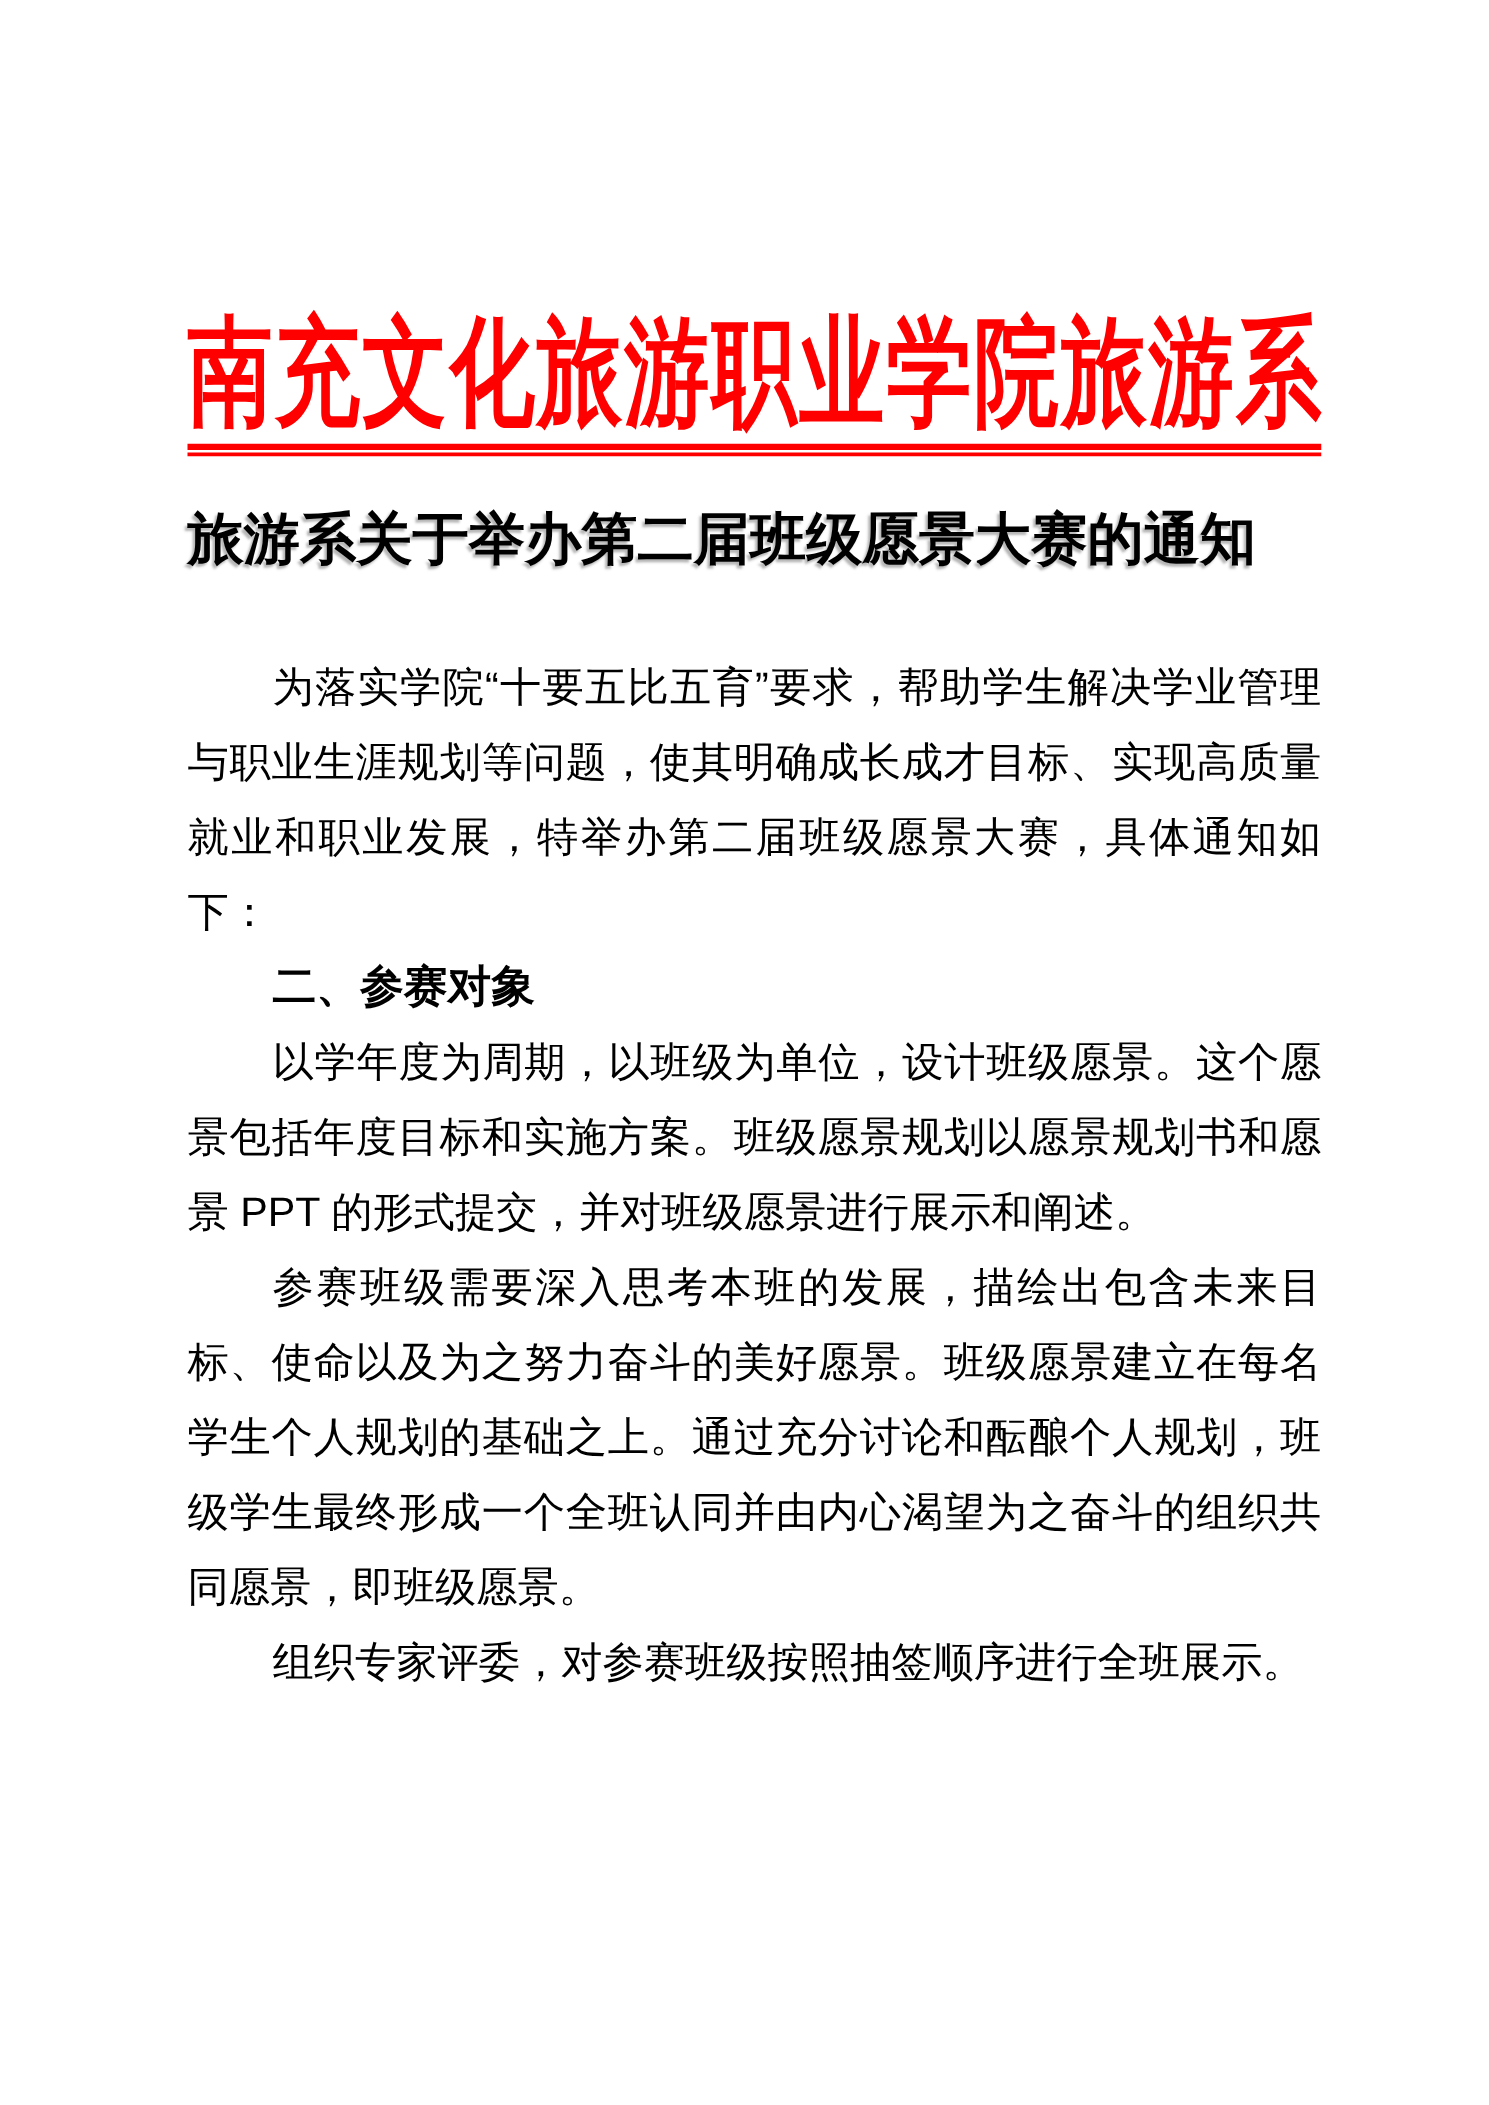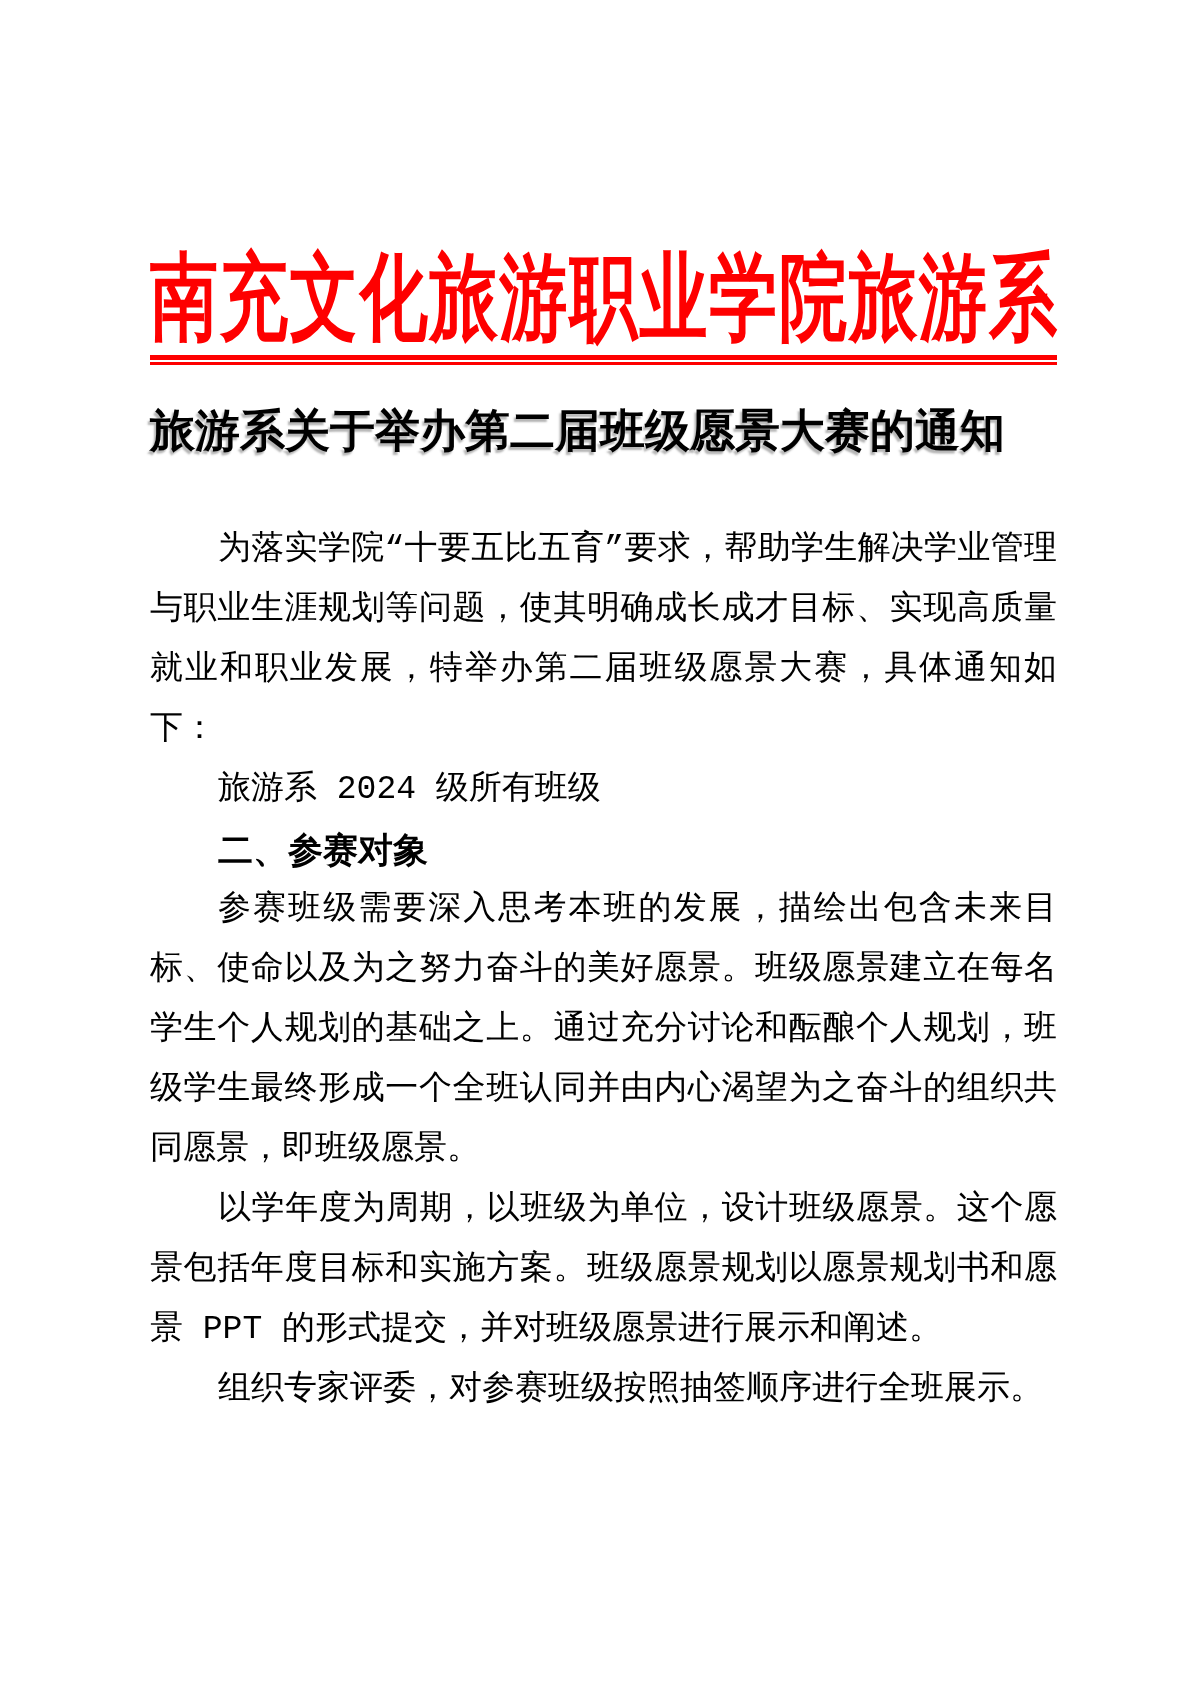--- a/index.html
+++ b/index.html
@@ -60,21 +60,21 @@
   
   .doc-body {
     margin-top: 62px;
     font-size: 33px;
     line-height: 60px;
     text-align: justify;
   }
   .para {
     margin: 0;
     text-indent: 68px;
-    font-family: Liberation Mono, monospace;
+    font-family: Liberation Sans, sans-serif;
   }
   .heading {
     margin: 0;
     text-indent: 68px;
     font-size: 35px;
     font-weight: bold;
     font-family: "Liberation Sans", sans-serif;
   }
 </style>
 </head>
@@ -86,21 +86,20 @@
     <div class="letterhead">
       <span class="letterhead-text">南充文化旅游职业学院旅游系</span>
     </div>
 
     <div class="double-rule"></div>
 
     <div class="doc-title">旅游系关于举办第二届班级愿景大赛的通知</div>
 
     <div class="doc-body">
         <div class="para">为落实学院“十要五比五育”要求，帮助学生解决学业管理与职业生涯规划等问题，使其明确成长成才目标、实现高质量就业和职业发展，特举办第二届班级愿景大赛，具体通知如下：</div>
-        <div class="para">旅游系 2024 级所有班级</div>
         <div class="heading">二、参赛对象</div>
+        <div class="para">以学年度为周期，以班级为单位，设计班级愿景。这个愿景包括年度目标和实施方案。班级愿景规划以愿景规划书和愿景 PPT 的形式提交，并对班级愿景进行展示和阐述。</div>
         <div class="para">参赛班级需要深入思考本班的发展，描绘出包含未来目标、使命以及为之努力奋斗的美好愿景。班级愿景建立在每名学生个人规划的基础之上。通过充分讨论和酝酿个人规划，班级学生最终形成一个全班认同并由内心渴望为之奋斗的组织共同愿景，即班级愿景。</div>
-        <div class="para">以学年度为周期，以班级为单位，设计班级愿景。这个愿景包括年度目标和实施方案。班级愿景规划以愿景规划书和愿景 PPT 的形式提交，并对班级愿景进行展示和阐述。</div>
         <div class="para">组织专家评委，对参赛班级按照抽签顺序进行全班展示。</div>
       </div>
 
   </div>
 </div>
 
 </body></html>

